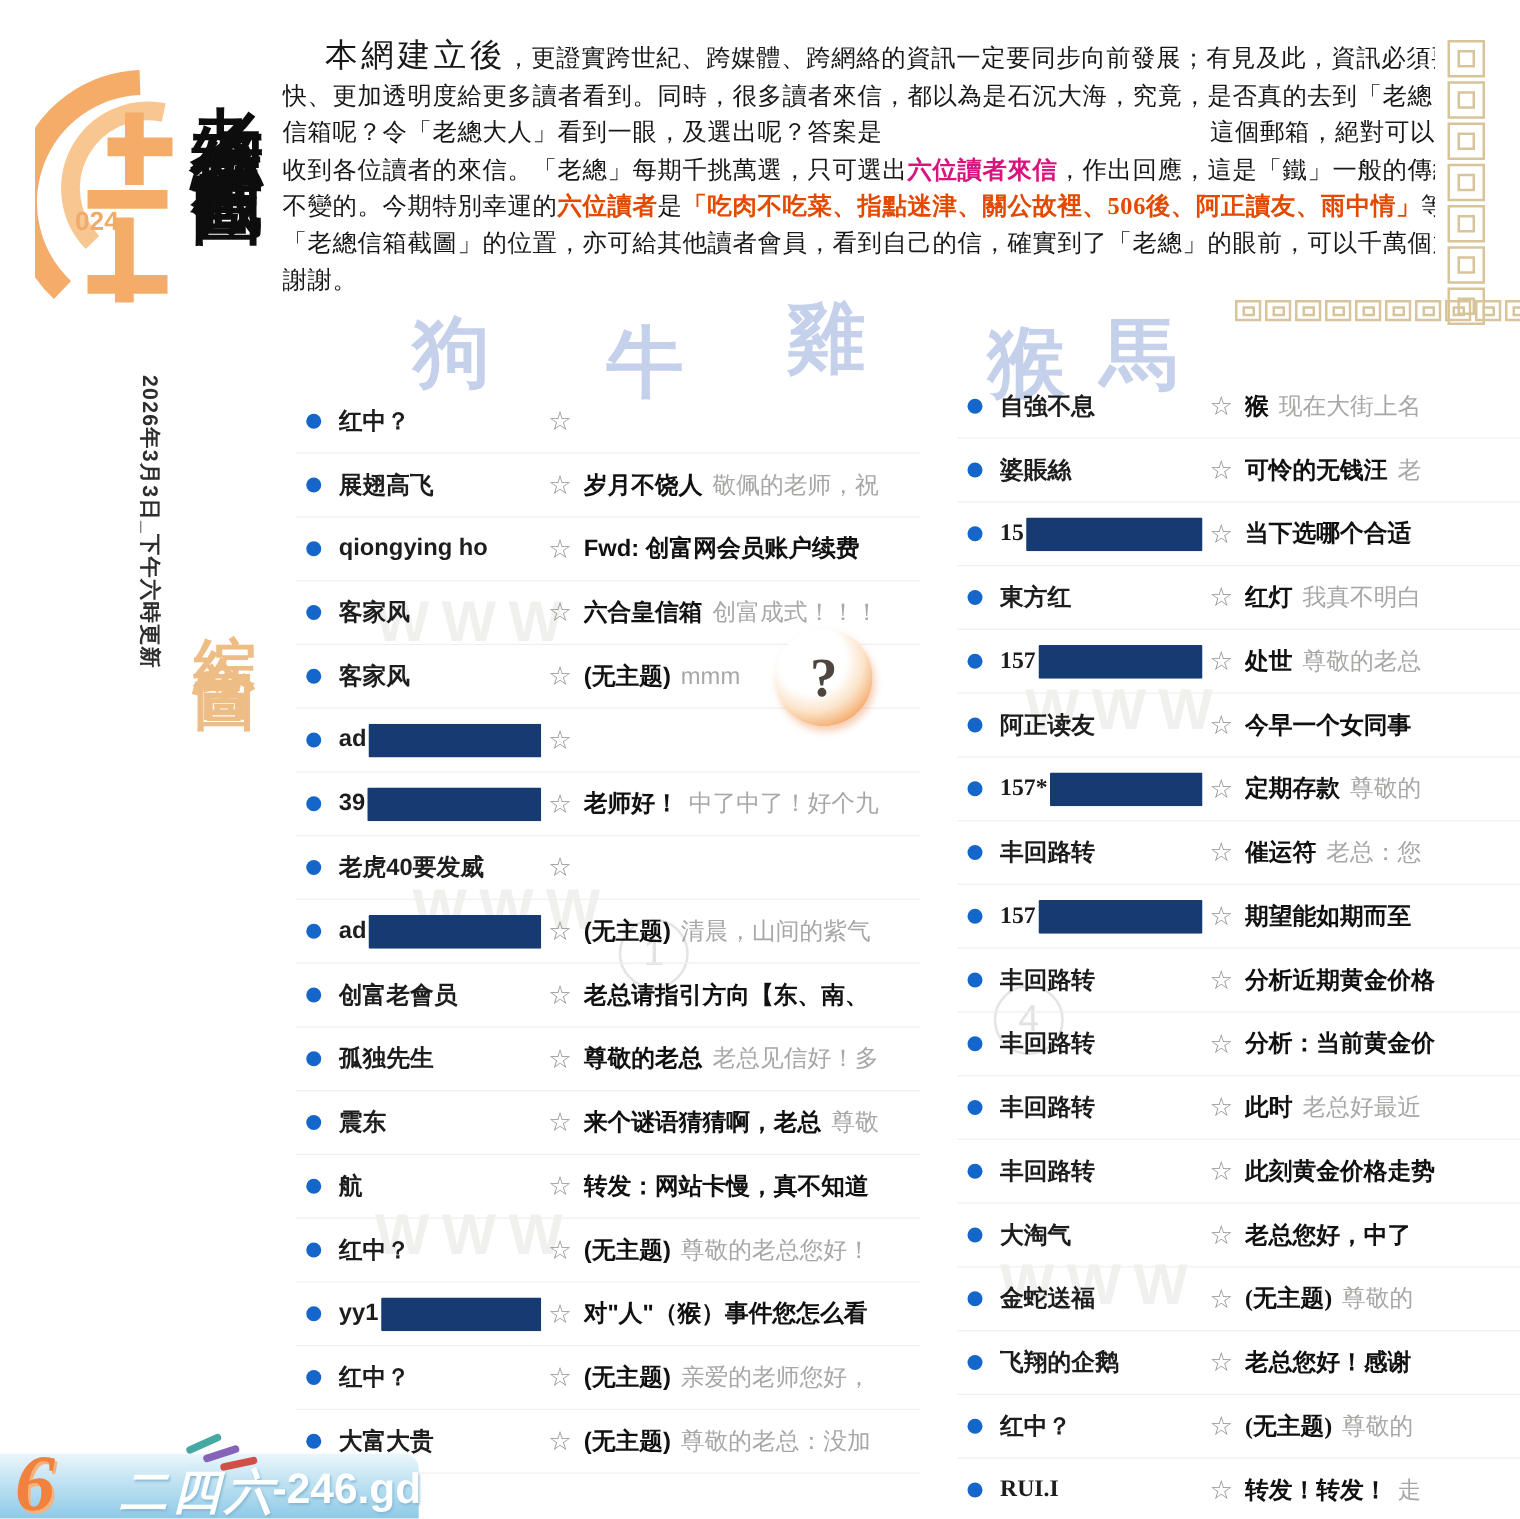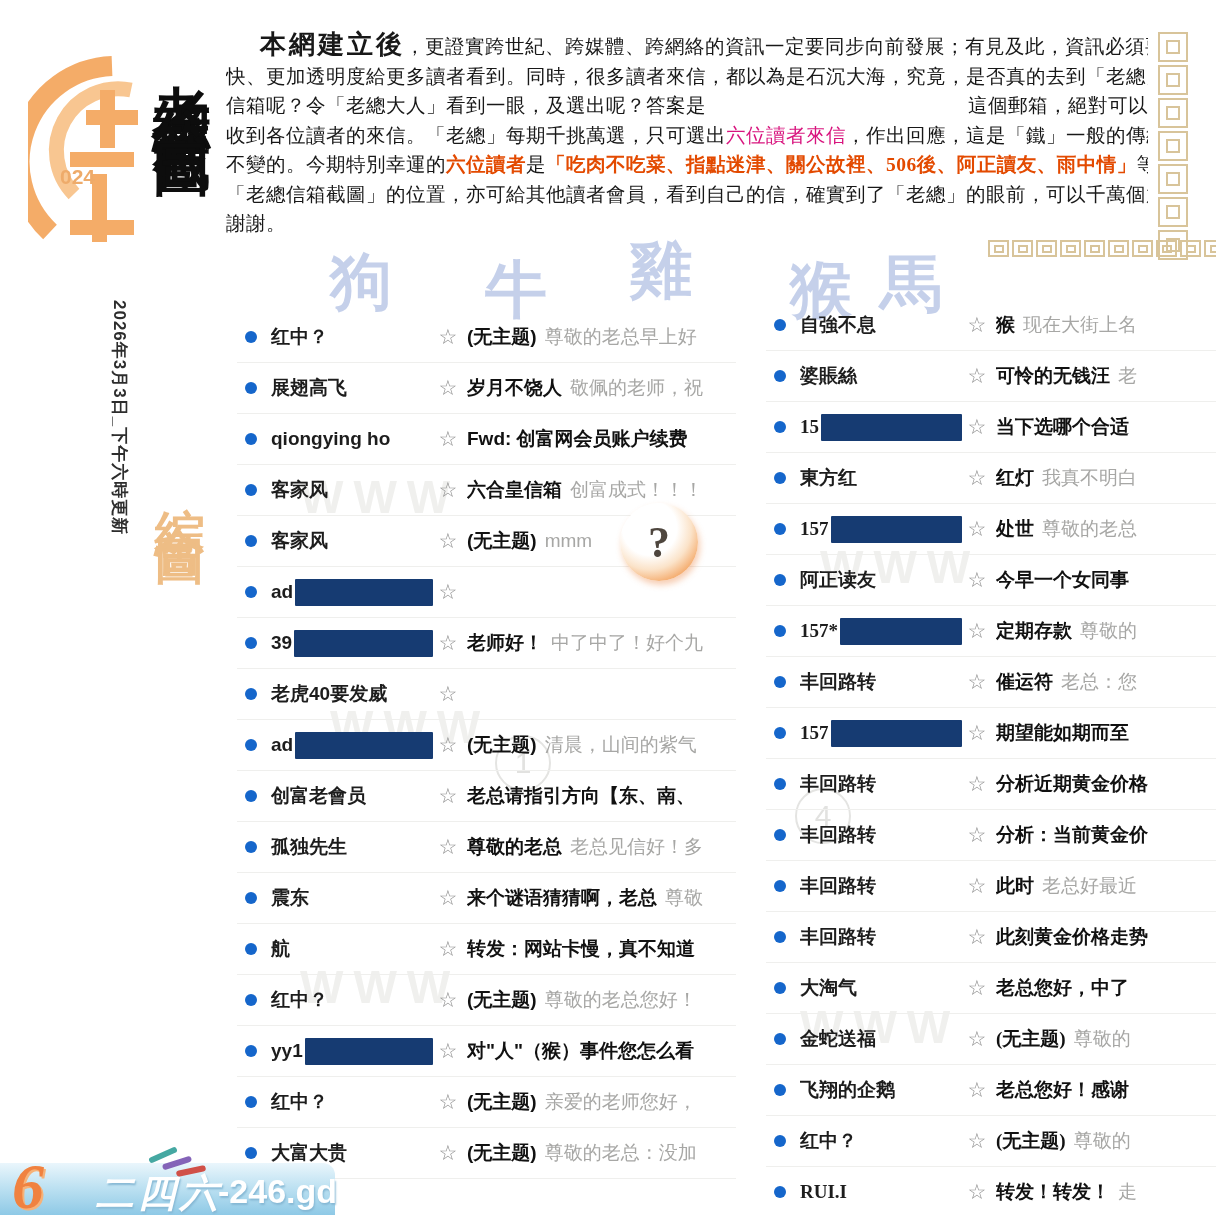--- a/index.html
+++ b/index.html
@@ -14,23 +14,23 @@
   .v-sub{position:absolute;left:150px;top:468px;writing-mode:vertical-rl;text-orientation:upright;
          font-family:"Liberation Serif",serif;font-weight:700;font-size:50px;color:#eebd85;
          letter-spacing:16px;line-height:60px;}
   .v-date{position:absolute;left:108px;top:300px;writing-mode:vertical-lr;text-orientation:sideways;
           font-size:17px;font-weight:700;color:#2d2d2d;letter-spacing:1px;}
 
   
   #hdr{position:absolute;left:226px;top:30px;width:922px;font-family:"Liberation Serif",serif;
        font-size:19.5px;line-height:29.5px;color:#181818;letter-spacing:.5px;}
   #hdr .ln{white-space:nowrap;overflow:hidden;}
-  #hdr .intro{font-size:26px;font-weight:700;letter-spacing:3px;}
+  #hdr .intro{font-size:26px;font-weight:400;letter-spacing:3px;}
   #hdr .flexln{display:flex;justify-content:space-between;}
-  .hl-pink{color:#d8147e;font-weight:400;}
+  .hl-pink{color:#d8147e;font-weight:700;}
   .hl-red{color:#e34a00;font-weight:700;}
 
   
   #meanderV{position:absolute;left:1158px;top:32px;display:flex;flex-direction:column;gap:3px;}
   #meanderH{position:absolute;left:988px;top:240px;display:flex;gap:3px;}
   .mcell{border:2px solid #d8c49a;display:flex;align-items:center;justify-content:center;}
   .mcell>i{display:block;border:2px solid #d8c49a;}
   #meanderV .mcell{width:26px;height:26px;}
   #meanderV .mcell>i{width:10px;height:10px;}
   #meanderH .mcell{width:17px;height:13px;}
@@ -188,21 +188,20 @@
   <div class="pgcircle" style="left:495px;top:735px;">1</div>
   <div class="pgcircle" style="left:795px;top:788px;">4</div>
 
   <div id="col-left" class="mail-col">
   <div class="mail-row">
     <span class="dot"></span>
     <span class="sender">
           <span class="sender-text">红中？</span>
         </span>
     <span class="star">☆</span>
-    <span class="subjline"><b class="subj">(无主题)</b><span class="prev">尊敬的老总早上好</span></span>
   </div>
 
   <div class="mail-row">
     <span class="dot"></span>
     <span class="sender">
           <span class="sender-text">展翅高飞</span>
         </span>
     <span class="star">☆</span>
     <span class="subjline"><b class="subj">岁月不饶人</b><span class="prev">敬佩的老师，祝</span></span>
   </div>

